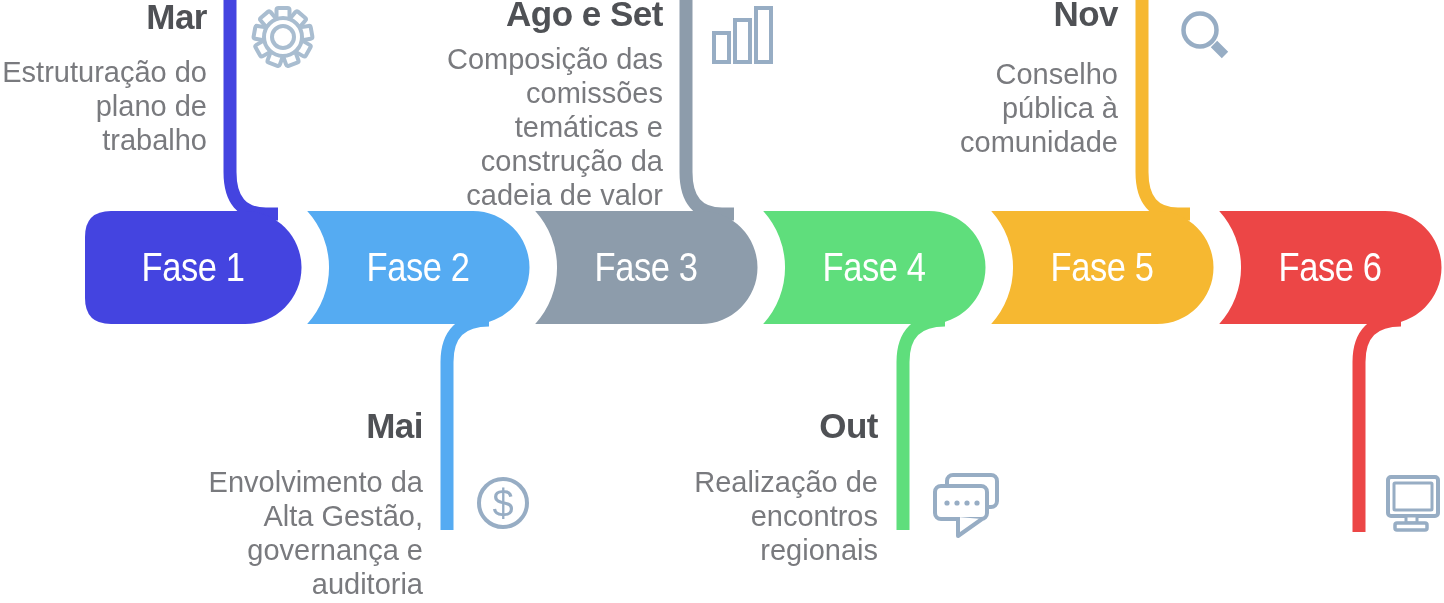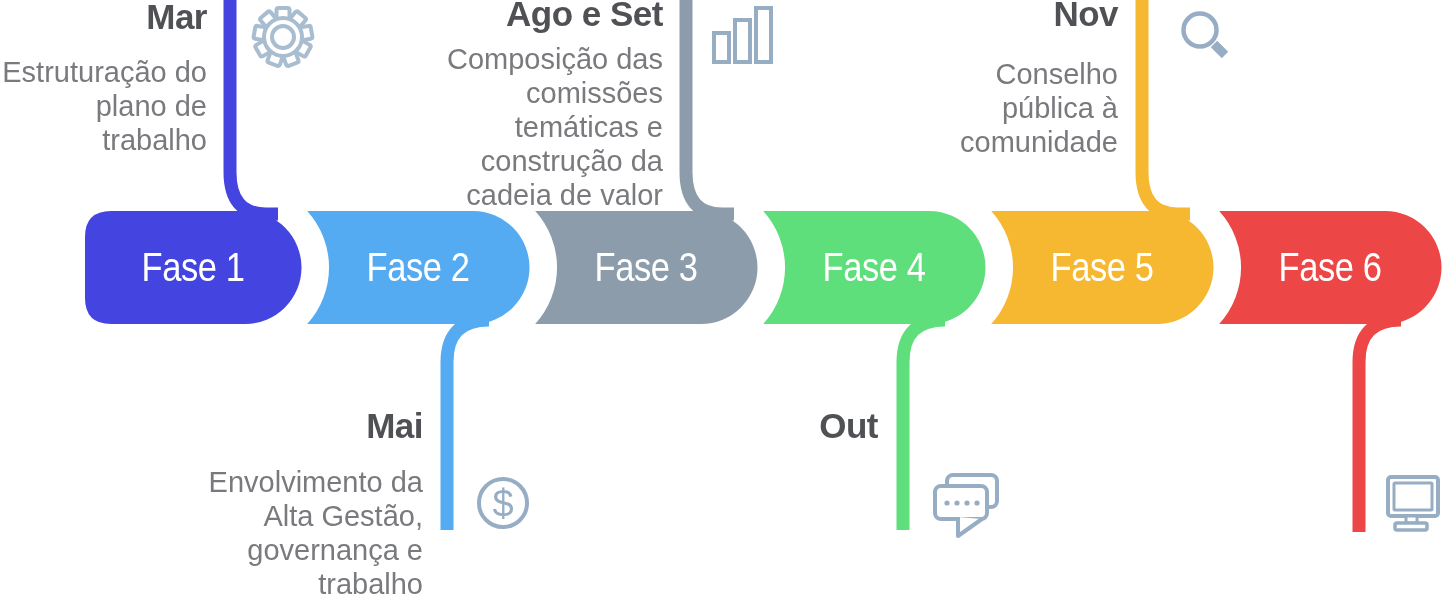--- a/index.html
+++ b/index.html
@@ -108,18 +108,21 @@
 
   <div class="month" style="right:326px;top:-4px">Nov</div>
   <div class="desc" style="right:326px;top:57px">Conselho
 pública à
 comunidade</div>
 
   <div class="month" style="right:1021px;top:408px">Mai</div>
   <div class="desc" style="right:1021px;top:465px">Envolvimento da
 Alta Gestão,
 governança e
-trabalho</div>
+auditoria</div>
 
   <div class="month" style="right:566px;top:408px">Out</div>
+  <div class="desc" style="right:566px;top:465px">Realização de
+encontros
+regionais</div>
 
 
 </div>
 
 </body></html>

